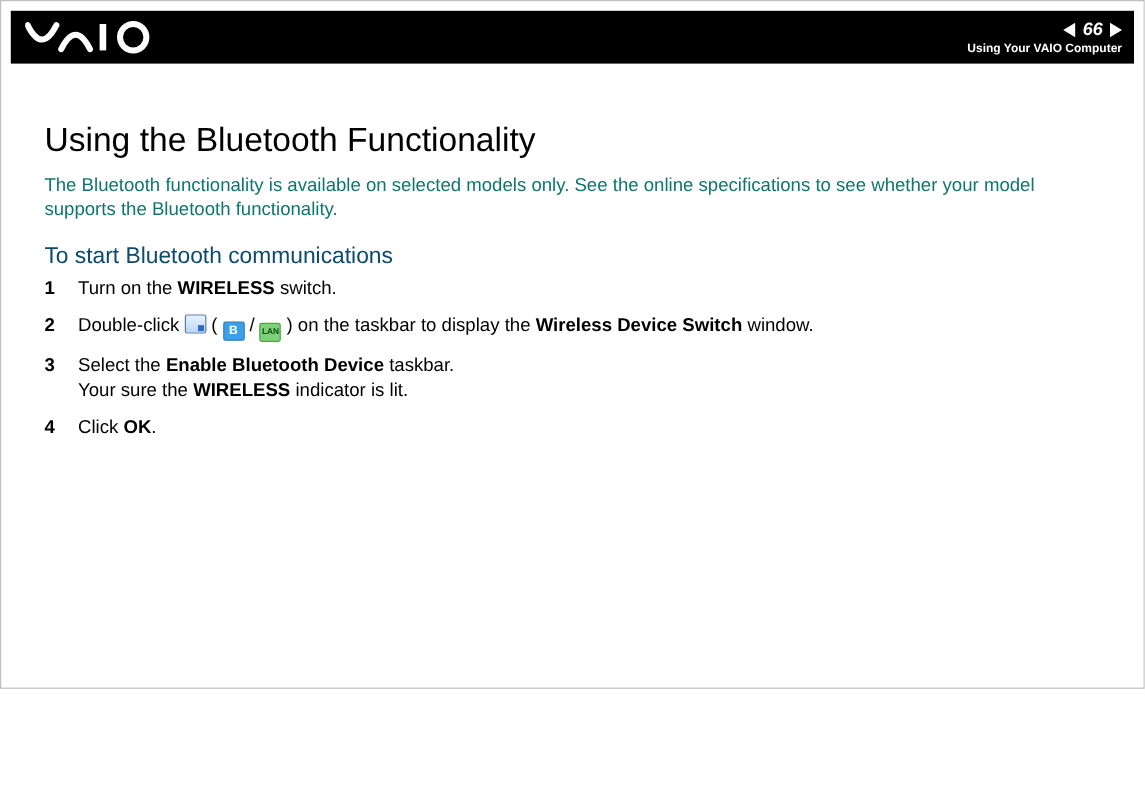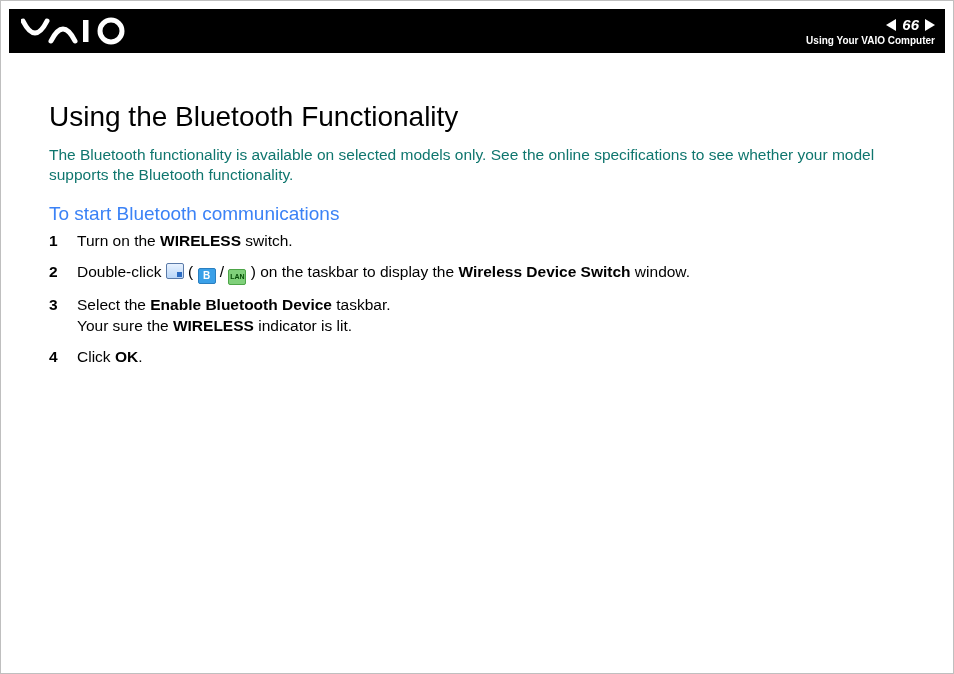--- a/index.html
+++ b/index.html
@@ -7,21 +7,21 @@
     padding: 0;
     width: 954px;
     height: 674px;
     background: #fff;
     font-family: Arial, Helvetica, sans-serif;
     color: #000;
     overflow: hidden;
   }
   .page {
     width: 954px;
-    height: 674px;
+    height: 574px;
     position: relative;
     box-sizing: border-box;
     border: 1px solid #bfbfbf;
   }
   .header {
     position: absolute;
     left: 8px;
     right: 8px;
     top: 8px;
     height: 44px;
@@ -71,40 +71,40 @@
     border-top: 6px solid transparent;
     border-bottom: 6px solid transparent;
     border-left: 10px solid #fff;
   }
   .chapter-label {
     font-weight: bold;
     font-size: 10px;
   }
   .content {
     position:absolute;
-    left: 48px;
+    left: 36px;
     right: 36px;
     top: 100px;
   }
   h1.title {
     font-size: 28px;
     font-weight: 400;
     margin: 0 0 12px 0;
     color:#000;
   }
   p.body {
     font-size: 15.5px;
     line-height: 1.3;
     margin: 0 0 14px 0;
     color:#0f766e;
   }
   h2.subhead {
     font-size: 19px;
     font-weight: 400;
-    color:#3b82f6;
+    color:#0c4a6e;
     margin: 18px 0 6px 0;
   }
   ol.steps {
     list-style: none;
     padding: 0;
     margin: 0;
     counter-reset: step;
     font-size: 15.5px;
     line-height: 1.35;
   }

